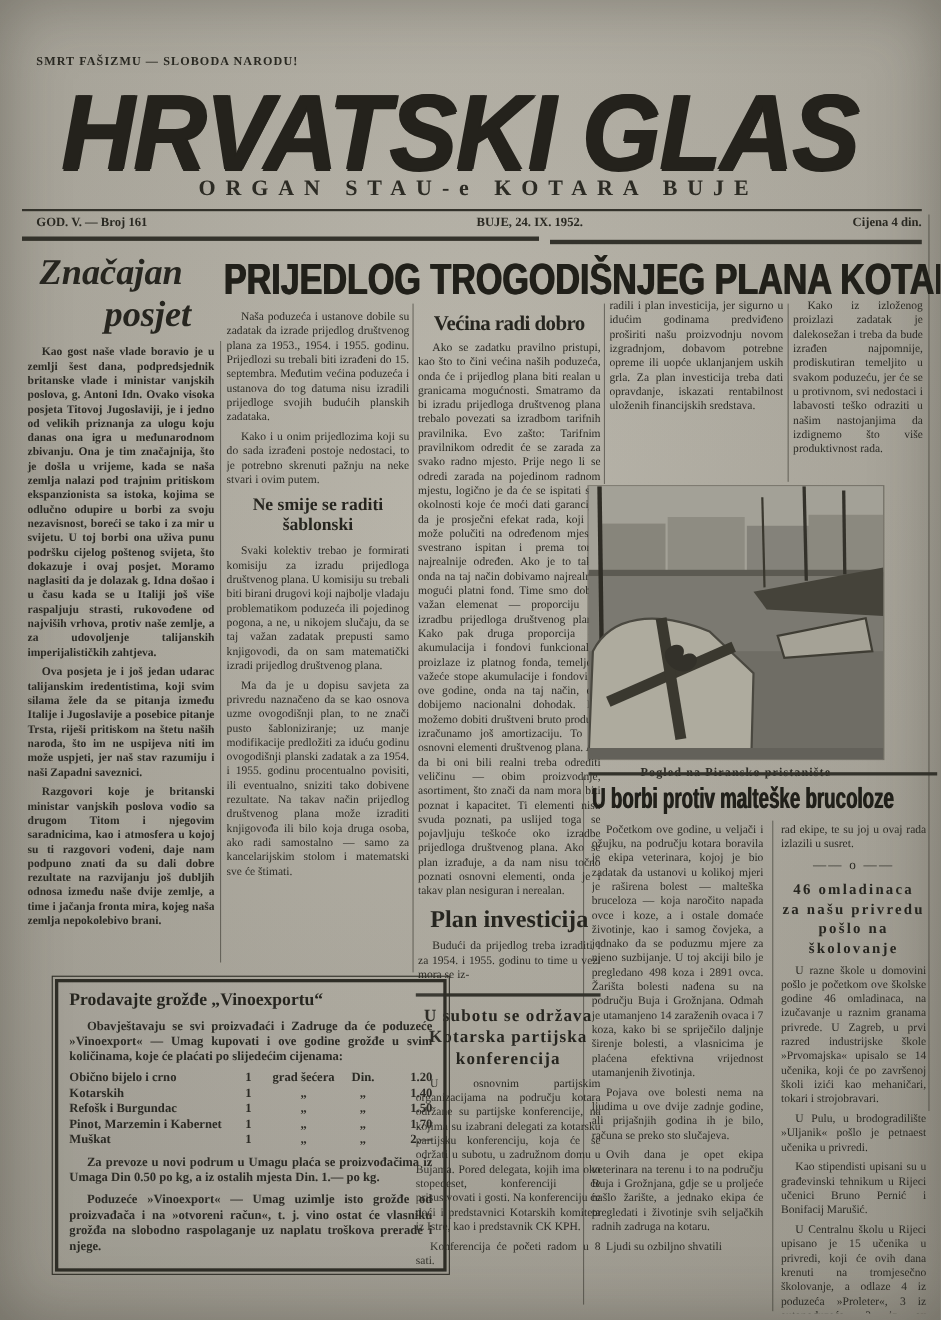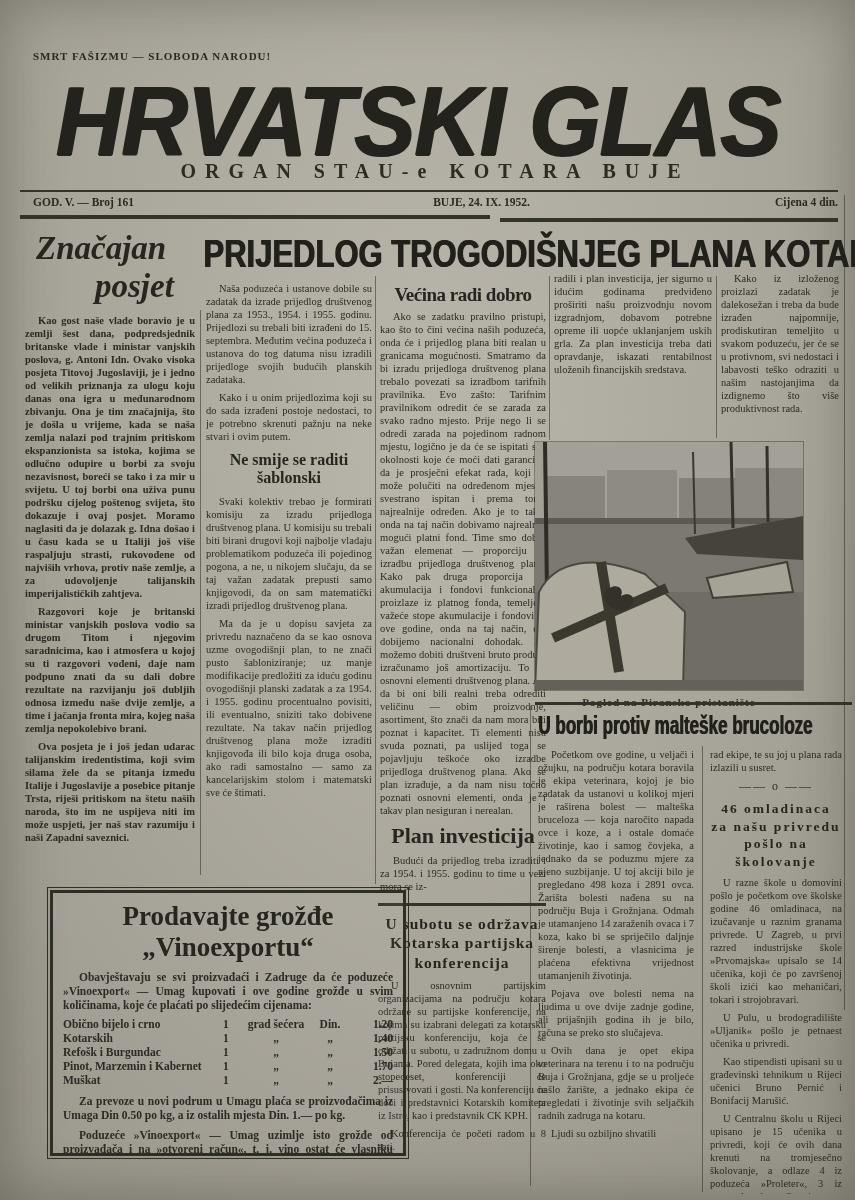--- a/index.html
+++ b/index.html
@@ -44,21 +44,21 @@
     color:#21201a;white-space:nowrap;transform:scaleX(0.74) scaleY(1.15);transform-origin:left top;
     text-shadow:1px 0 0 #21201a;
   }
   .conf-headline{font-weight:bold;font-size:15.5px;letter-spacing:1px;text-align:center;line-height:1.25;color:#26251f;}
   .youth-headline{font-weight:bold;font-size:13.5px;letter-spacing:2px;text-align:center;line-height:1.3;color:#26251f;}
   .caption{font-size:11px;font-weight:bold;text-align:center;color:#2b2a24;letter-spacing:1px;}
   .adbox{
     border:3px solid #2e2d26;outline:1px solid #2e2d26;outline-offset:2px;
     background:rgba(255,255,255,.04);
   }
-  .ad-title{font-size:27px;font-weight:bold;text-align:center;color:#26251f;}
+  .ad-title{font-size:16px;font-weight:bold;text-align:left;color:#26251f;}
   .ad-text{font-size:11.5px;font-weight:bold;line-height:14px;text-align:justify;color:#2b2a24;}
   .ad-text p{margin:0 0 6px 0;text-indent:16px;}
   .ad-table{width:100%;border-collapse:collapse;font-size:11.5px;font-weight:bold;color:#2b2a24;}
   .ad-table td{padding:0 0 2px 0;vertical-align:top;}
   .divider-o{text-align:center;font-size:12px;color:#2b2a24;letter-spacing:2px;}
   .clip{overflow:hidden;}
 </style>
 </head>
 <body>
 
@@ -80,22 +80,22 @@
   <div class="abs rule-v" style="left:549px;top:276px;height:164px;"></div>
   <div class="abs rule-v" style="left:716px;top:276px;height:162px;"></div>
   <div class="abs rule-v" style="left:530px;top:706px;height:480px;"></div>
   <div class="abs rule-v" style="left:702px;top:746px;height:446px;"></div>
   <div class="abs rule-v" style="left:844px;top:195px;height:815px;"></div>
 
   <div class="abs visit-title" style="left:36px;top:230px;">Značajan</div>
   <div class="abs visit-title" style="left:95px;top:268px;">posjet</div>
   <div class="abs body-text bold clip" style="left:25px;top:314px;width:170px;height:562px;">
     <p>Kao gost naše vlade boravio je u zemlji šest dana, podpredsjednik britanske vlade i ministar vanjskih poslova, g. Antoni Idn. Ovako visoka posjeta Titovoj Jugoslaviji, je i jedno od velikih priznanja za ulogu koju danas ona igra u međunarodnom zbivanju. Ona je tim značajnija, što je došla u vrijeme, kada se naša zemlja nalazi pod trajnim pritiskom ekspanzionista sa istoka, kojima se odlučno odupire u borbi za svoju nezavisnost, boreći se tako i za mir u svijetu. U toj borbi ona uživa punu podršku cijelog poštenog svijeta, što dokazuje i ovaj posjet. Moramo naglasiti da je dolazak g. Idna došao i u času kada se u Italiji još više raspaljuju strasti, rukovođene od najviših vrhova, protiv naše zemlje, a za udovoljenje talijanskih imperijalističkih zahtjeva.</p>
+    <p>Ova posjeta je i još jedan udarac talijanskim iredentistima, koji svim silama žele da se pitanja između Italije i Jugoslavije a posebice pitanje Trsta, riješi pritiskom na štetu naših naroda, što im ne uspijeva niti im može uspjeti, jer naš stav razumiju i naši Zapadni saveznici.</p>
     <p>Razgovori koje je britanski ministar vanjskih poslova vodio sa drugom Titom i njegovim saradnicima, kao i atmosfera u kojoj su ti razgovori vođeni, daje nam podpuno znati da su dali dobre rezultate na razvijanju još dubljih odnosa između naše dvije zemlje, a time i jačanja fronta mira, kojeg naša zemlja nepokolebivo brani.</p>
-    <p>Ova posjeta je i još jedan udarac talijanskim iredentistima, koji svim silama žele da se pitanja između Italije i Jugoslavije a posebice pitanje Trsta, riješi pritiskom na štetu naših naroda, što im ne uspijeva niti im može uspjeti, jer naš stav razumiju i naši Zapadni saveznici.</p>
   </div>
 
   <div class="abs main-headline" style="left:203px;top:231px;">PRIJEDLOG TROGODIŠNJEG PLANA KOTARA</div>
 
   <div class="abs clip" style="left:206px;top:282px;width:166px;height:604px;">
     <div class="body-text">
       <p>Naša poduzeća i ustanove dobile su zadatak da izrade prijedlog društvenog plana za 1953., 1954. i 1955. godinu. Prijedlozi su trebali biti izrađeni do 15. septembra. Međutim većina poduzeća i ustanova do tog datuma nisu izradili prijedloge svojih budućih planskih zadataka.</p>
       <p>Kako i u onim prijedlozima koji su do sada izrađeni postoje nedostaci, to je potrebno skrenuti pažnju na neke stvari i ovim putem.</p>
     </div>
     <div class="subhead-serif" style="margin:8px 0 8px 0;font-size:16px;">
@@ -173,21 +173,21 @@
 
   <div class="abs body-text clip" style="left:538px;top:748px;width:156px;height:446px;">
     <p>Početkom ove godine, u veljači i ožujku, na području kotara boravila je ekipa veterinara, kojoj je bio zadatak da ustanovi u kolikoj mjeri je raširena bolest — malteška bruceloza — koja naročito napada ovce i koze, a i ostale domaće životinje, kao i samog čovjeka, a jednako da se poduzmu mjere za njeno suzbijanje. U toj akciji bilo je pregledano 498 koza i 2891 ovca. Žarišta bolesti nađena su na području Buja i Grožnjana. Odmah je utamanjeno 14 zaraženih ovaca i 7 koza, kako bi se spriječilo daljnje širenje bolesti, a vlasnicima je plaćena efektivna vrijednost utamanjenih životinja.</p>
     <p>Pojava ove bolesti nema na ljudima u ove dvije zadnje godine, ali prijašnjih godina ih je bilo, računa se preko sto slučajeva.</p>
     <p>Ovih dana je opet ekipa veterinara na terenu i to na području Buja i Grožnjana, gdje se u proljeće našlo žarište, a jednako ekipa će pregledati i životinje svih seljačkih radnih zadruga na kotaru.</p>
     <p>Ljudi su ozbiljno shvatili</p>
   </div>
 
   <div class="abs clip" style="left:710px;top:748px;width:132px;height:446px;">
     <div class="body-text">
-      <p style="text-indent:0;">rad ekipe, te su joj u plana rada izlazili u susret.</p>
+      <p style="text-indent:0;">rad ekipe, te su joj u ovaj rada izlazili u susret.</p>
     </div>
     <div class="divider-o" style="margin:4px 0 6px 0;">—— o ——</div>
     <div class="youth-headline">
       <div>46 omladinaca</div>
       <div>za našu privredu</div>
       <div>pošlo na školovanje</div>
     </div>
     <div class="body-text" style="margin-top:6px;">
       <p>U razne škole u domovini pošlo je početkom ove školske godine 46 omladinaca, na izučavanje u raznim granama privrede. U Zagreb, u prvi razred industrijske škole »Prvomajska« upisalo se 14 učenika, koji će po završenoj školi izići kao mehaničari, tokari i strojobravari.</p>
       <p>U Pulu, u brodogradilište »Uljanik« pošlo je petnaest učenika u privredi.</p>

